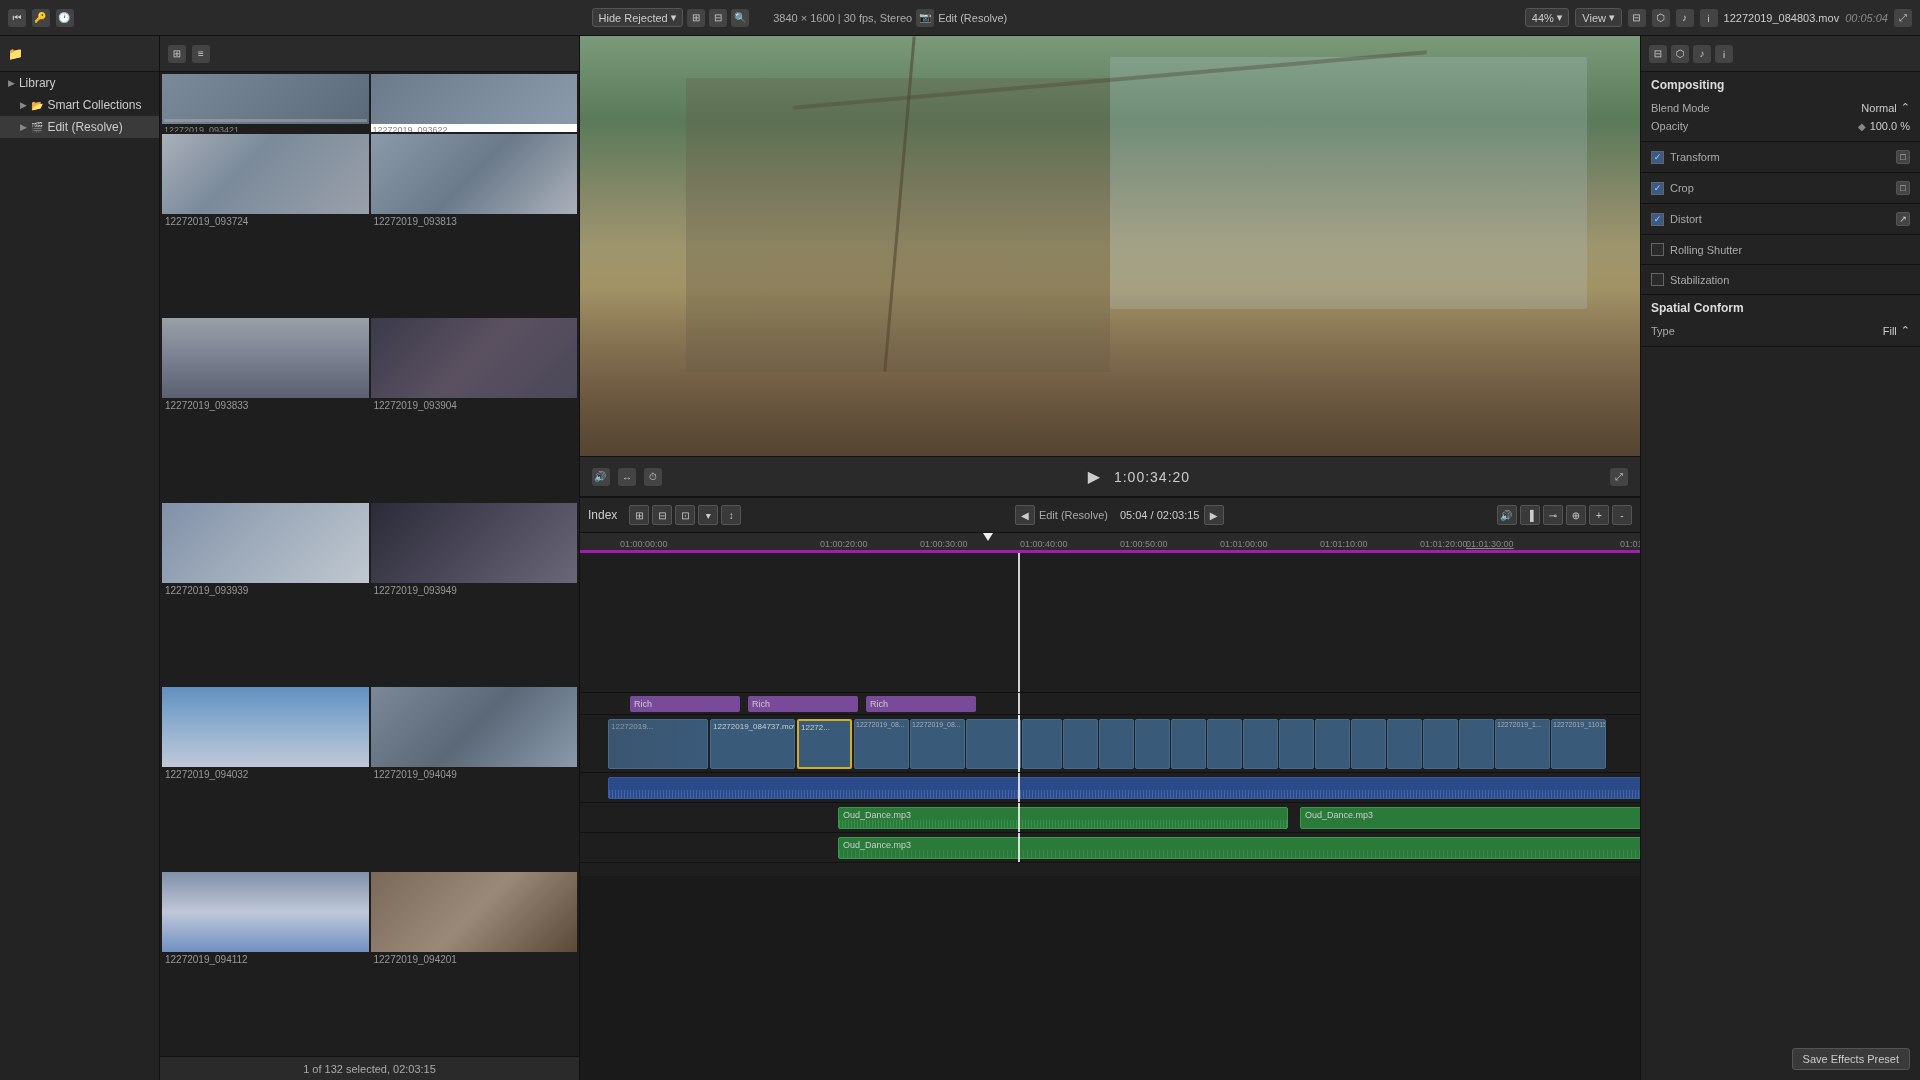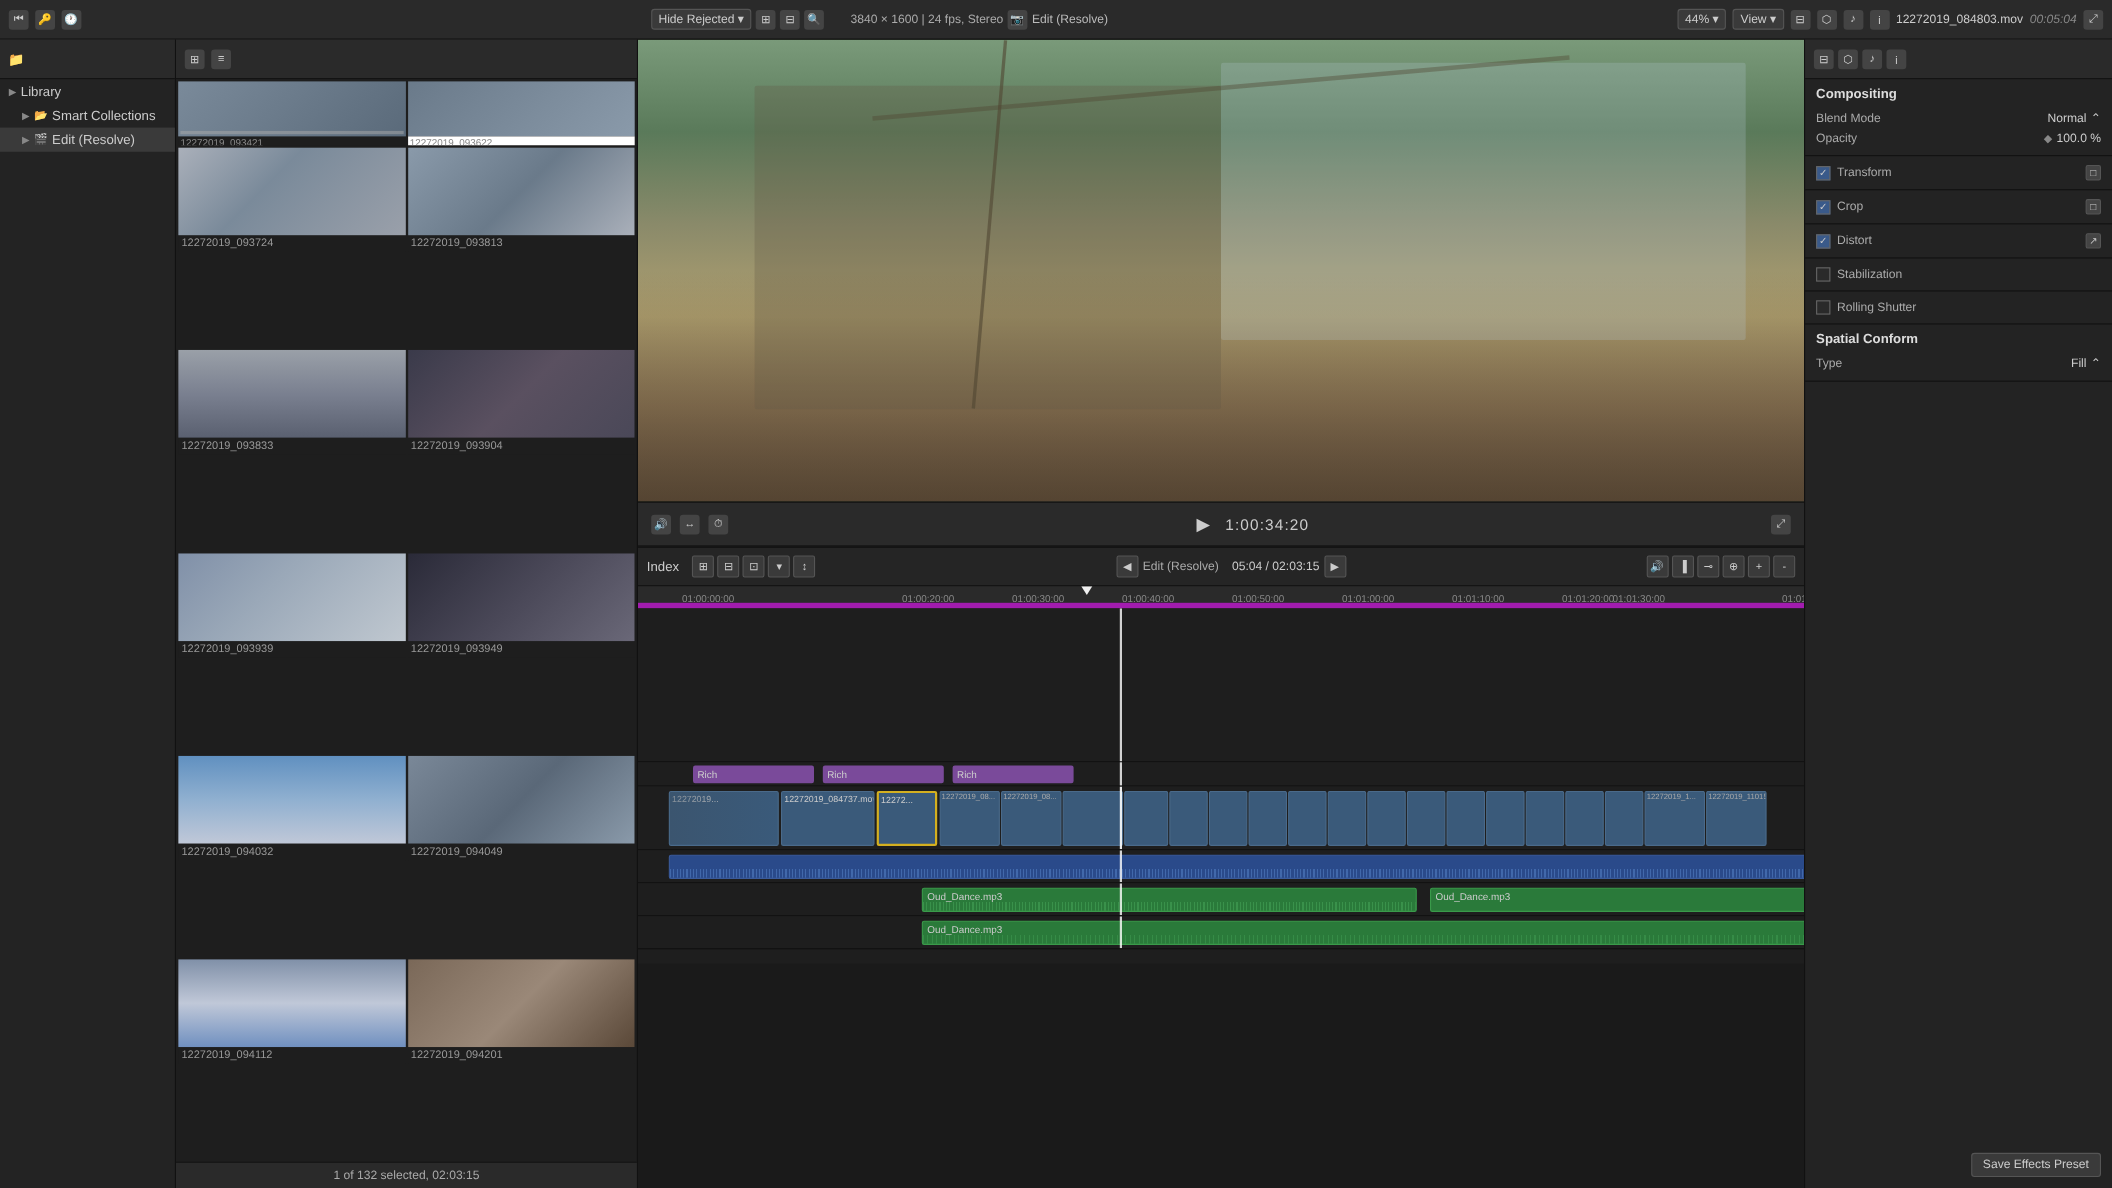--- a/index.html
+++ b/index.html
@@ -327,21 +327,21 @@
     <div class="tb-icon">🕐</div>
   </div>
   <div class="top-toolbar-center">
     <div class="tb-btn">
       <span>Hide Rejected</span>
       <span>▾</span>
     </div>
     <div class="tb-icon">⊞</div>
     <div class="tb-icon">⊟</div>
     <div class="tb-icon">🔍</div>
-    <span style="margin-left:20px; font-size:11px; color:#aaa;">3840 × 1600 | 24 fps, Stereo</span>
+    <span style="margin-left:20px; font-size:11px; color:#aaa;">3840 × 1600 | 30 fps, Stereo</span>
     <div class="tb-icon">📷</div>
     <span style="font-size:11px; color:#bbb;">Edit (Resolve)</span>
   </div>
   <div class="top-toolbar-right">
     <div class="tb-btn">
       <span>44%</span>
       <span>▾</span>
     </div>
     <div class="tb-btn">
       <span>View</span>
@@ -517,21 +517,21 @@
         <div style="display:flex;gap:3px;">
           <div class="tl-btn">🔊</div>
           <div class="tl-btn">▐</div>
           <div class="tl-btn">⊸</div>
           <div class="tl-btn">⊕</div>
           <div class="tl-btn">+</div>
           <div class="tl-btn">-</div>
         </div>
       </div>
 
-      <div class="timeline-ruler" style="height:20px; position:relative; background:#2a2a2a; border-bottom:5px solid #a21caf;">
+      <div class="timeline-ruler" style="height:20px; position:relative; background:#2a2a2a; border-bottom:3px solid #a21caf;">
         <div style="position:absolute;top:0;left:30px;right:0;height:100%;display:flex;align-items:flex-end;">
           <div style="position:relative;width:100%;height:100%;">
             <span style="position:absolute;left:10px;top:6px;font-size:9px;color:#888;">01:00:00:00</span>
             <span style="position:absolute;left:110px;top:6px;font-size:9px;color:#888;margin-top:33px;">01:00:10:00</span>
             <span style="position:absolute;left:210px;top:6px;font-size:9px;color:#888;">01:00:20:00</span>
             <span style="position:absolute;left:310px;top:6px;font-size:9px;color:#888;">01:00:30:00</span>
             <span style="position:absolute;left:410px;top:6px;font-size:9px;color:#888;">01:00:40:00</span>
             <span style="position:absolute;left:510px;top:6px;font-size:9px;color:#888;">01:00:50:00</span>
             <span style="position:absolute;left:610px;top:6px;font-size:9px;color:#888;">01:01:00:00</span>
             <span style="position:absolute;left:710px;top:6px;font-size:9px;color:#888;">01:01:10:00</span>
@@ -698,30 +698,30 @@
           <span class="inspector-label">Distort</span>
         </div>
         <div class="tb-icon" style="width:14px;height:14px;font-size:9px;border:1px solid #555;border-radius:2px;">↗</div>
       </div>
     </div>
 
     <div class="inspector-section">
       <div class="inspector-field">
         <div class="inspector-checkbox">
           <div class="cb cb-unchecked"></div>
-          <span class="inspector-label">Stabilization</span>
+          <span class="inspector-label">Rolling Shutter</span>
         </div>
       </div>
     </div>
 
     <div class="inspector-section">
       <div class="inspector-field">
         <div class="inspector-checkbox">
           <div class="cb cb-unchecked"></div>
-          <span class="inspector-label">Rolling Shutter</span>
+          <span class="inspector-label">Stabilization</span>
         </div>
       </div>
     </div>
 
     <div class="inspector-section">
       <div class="inspector-section-title">Spatial Conform</div>
       <div class="inspector-row">
         <span class="inspector-label">Type</span>
         <div class="inspector-value">
           <span>Fill</span>

